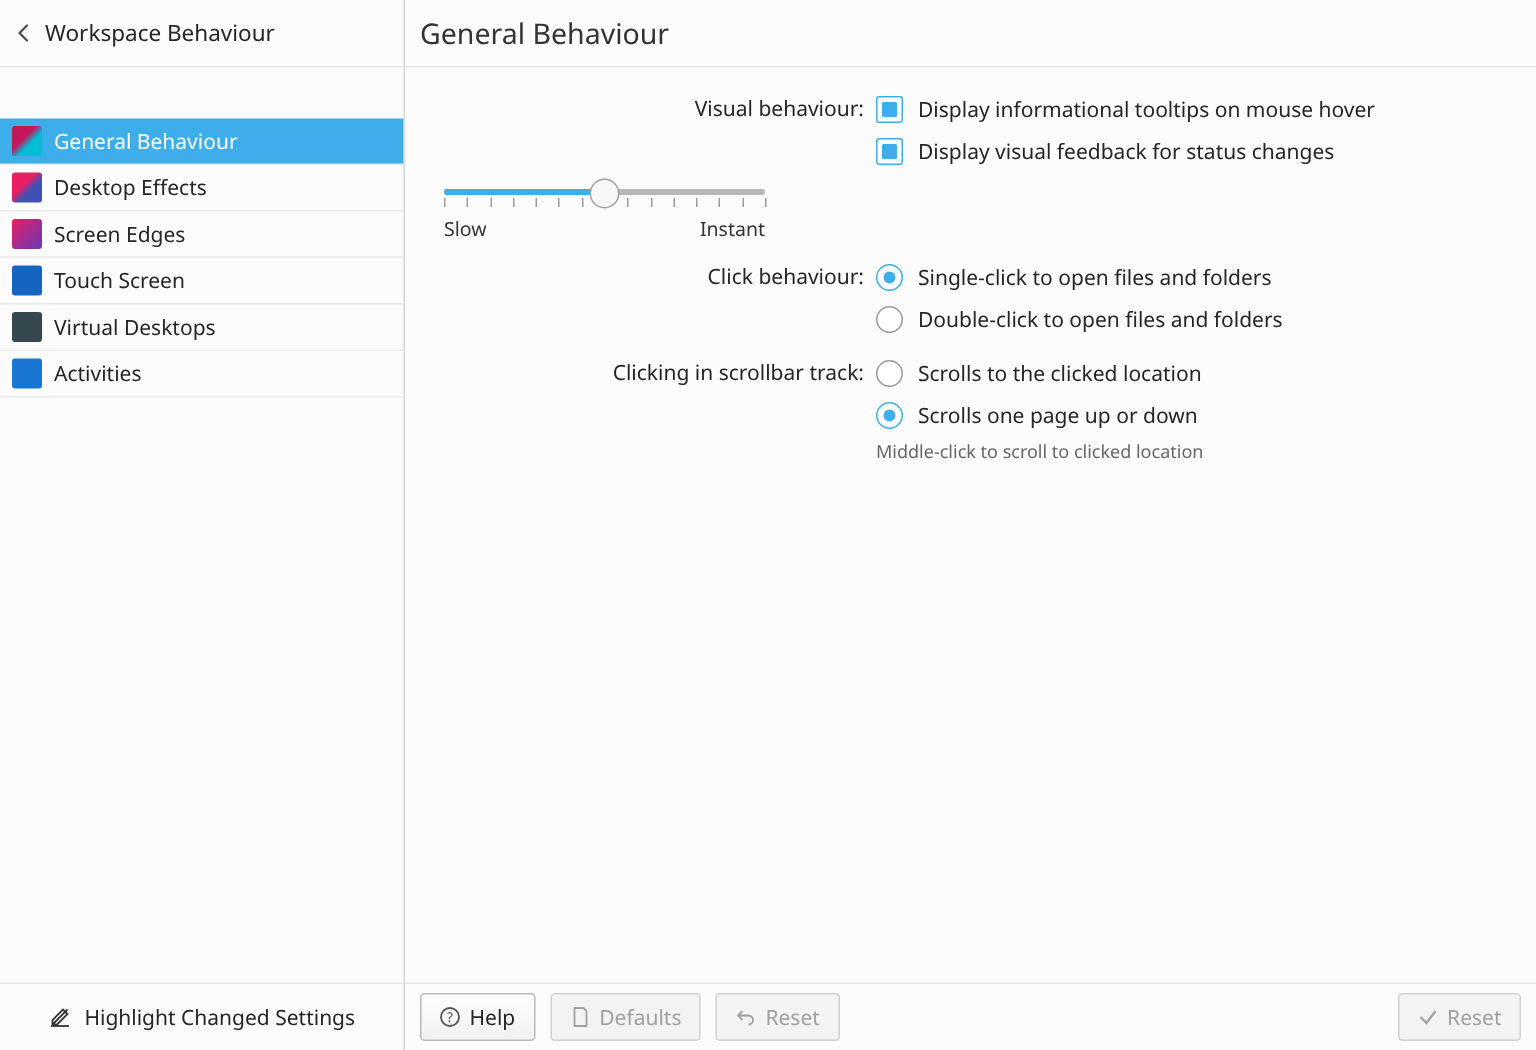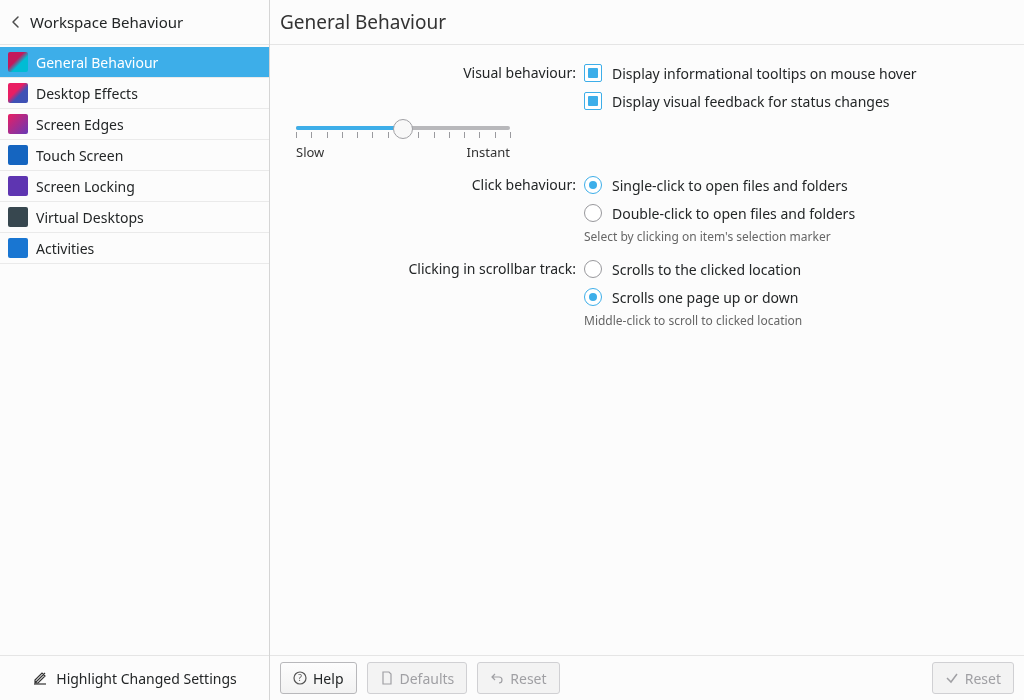--- a/index.html
+++ b/index.html
@@ -11,20 +11,21 @@
     background: #fcfcfc;
     overflow: hidden;
   }
   .window { display: flex; width: 1024px; height: 700px; }
   
   .sidebar {
     width: 269px;
     border-right: 1px solid #d5d5d5;
     display: flex; flex-direction: column;
     background: #fcfcfc;
+    gap: 32px;
   }
   .sidebar-header {
     display: flex; align-items: center;
     height: 44px;
     padding: 0 10px;
     border-bottom: 1px solid #e5e5e5;
   }
   .sidebar-header .back-icon { margin-right: 8px; }
   .sidebar-header .title { font-size: 15px; }
   .sidebar-list { flex: 1; overflow: auto; padding-top: 2px; }
@@ -157,24 +158,20 @@
         <span class="s-icon ic-effects"></span>
         <span>Desktop Effects</span>
       </div>
       <div class="sidebar-item">
         <span class="s-icon ic-edges"></span>
         <span>Screen Edges</span>
       </div>
       <div class="sidebar-item">
         <span class="s-icon ic-touch"></span>
         <span>Touch Screen</span>
-      </div>
-      <div class="sidebar-item">
-        <span class="s-icon ic-lock"></span>
-        <span>Screen Locking</span>
       </div>
       <div class="sidebar-item">
         <span class="s-icon ic-vdesk"></span>
         <span>Virtual Desktops</span>
       </div>
       <div class="sidebar-item">
         <span class="s-icon ic-act"></span>
         <span>Activities</span>
       </div>
     </div>
@@ -245,21 +242,20 @@
         <div class="form-label">Click behaviour:</div>
         <div class="form-field">
           <div class="field-line">
             <span class="radio checked"></span>
             <span>Single-click to open files and folders</span>
           </div>
           <div class="field-line">
             <span class="radio"></span>
             <span>Double-click to open files and folders</span>
           </div>
-          <div class="hint" style="margin-left:0;">Select by clicking on item's selection marker</div>
         </div>
       </div>
 
       <div class="form-row" style="margin-top:8px;">
         <div class="form-label">Clicking in scrollbar track:</div>
         <div class="form-field">
           <div class="field-line">
             <span class="radio"></span>
             <span>Scrolls to the clicked location</span>
           </div>

